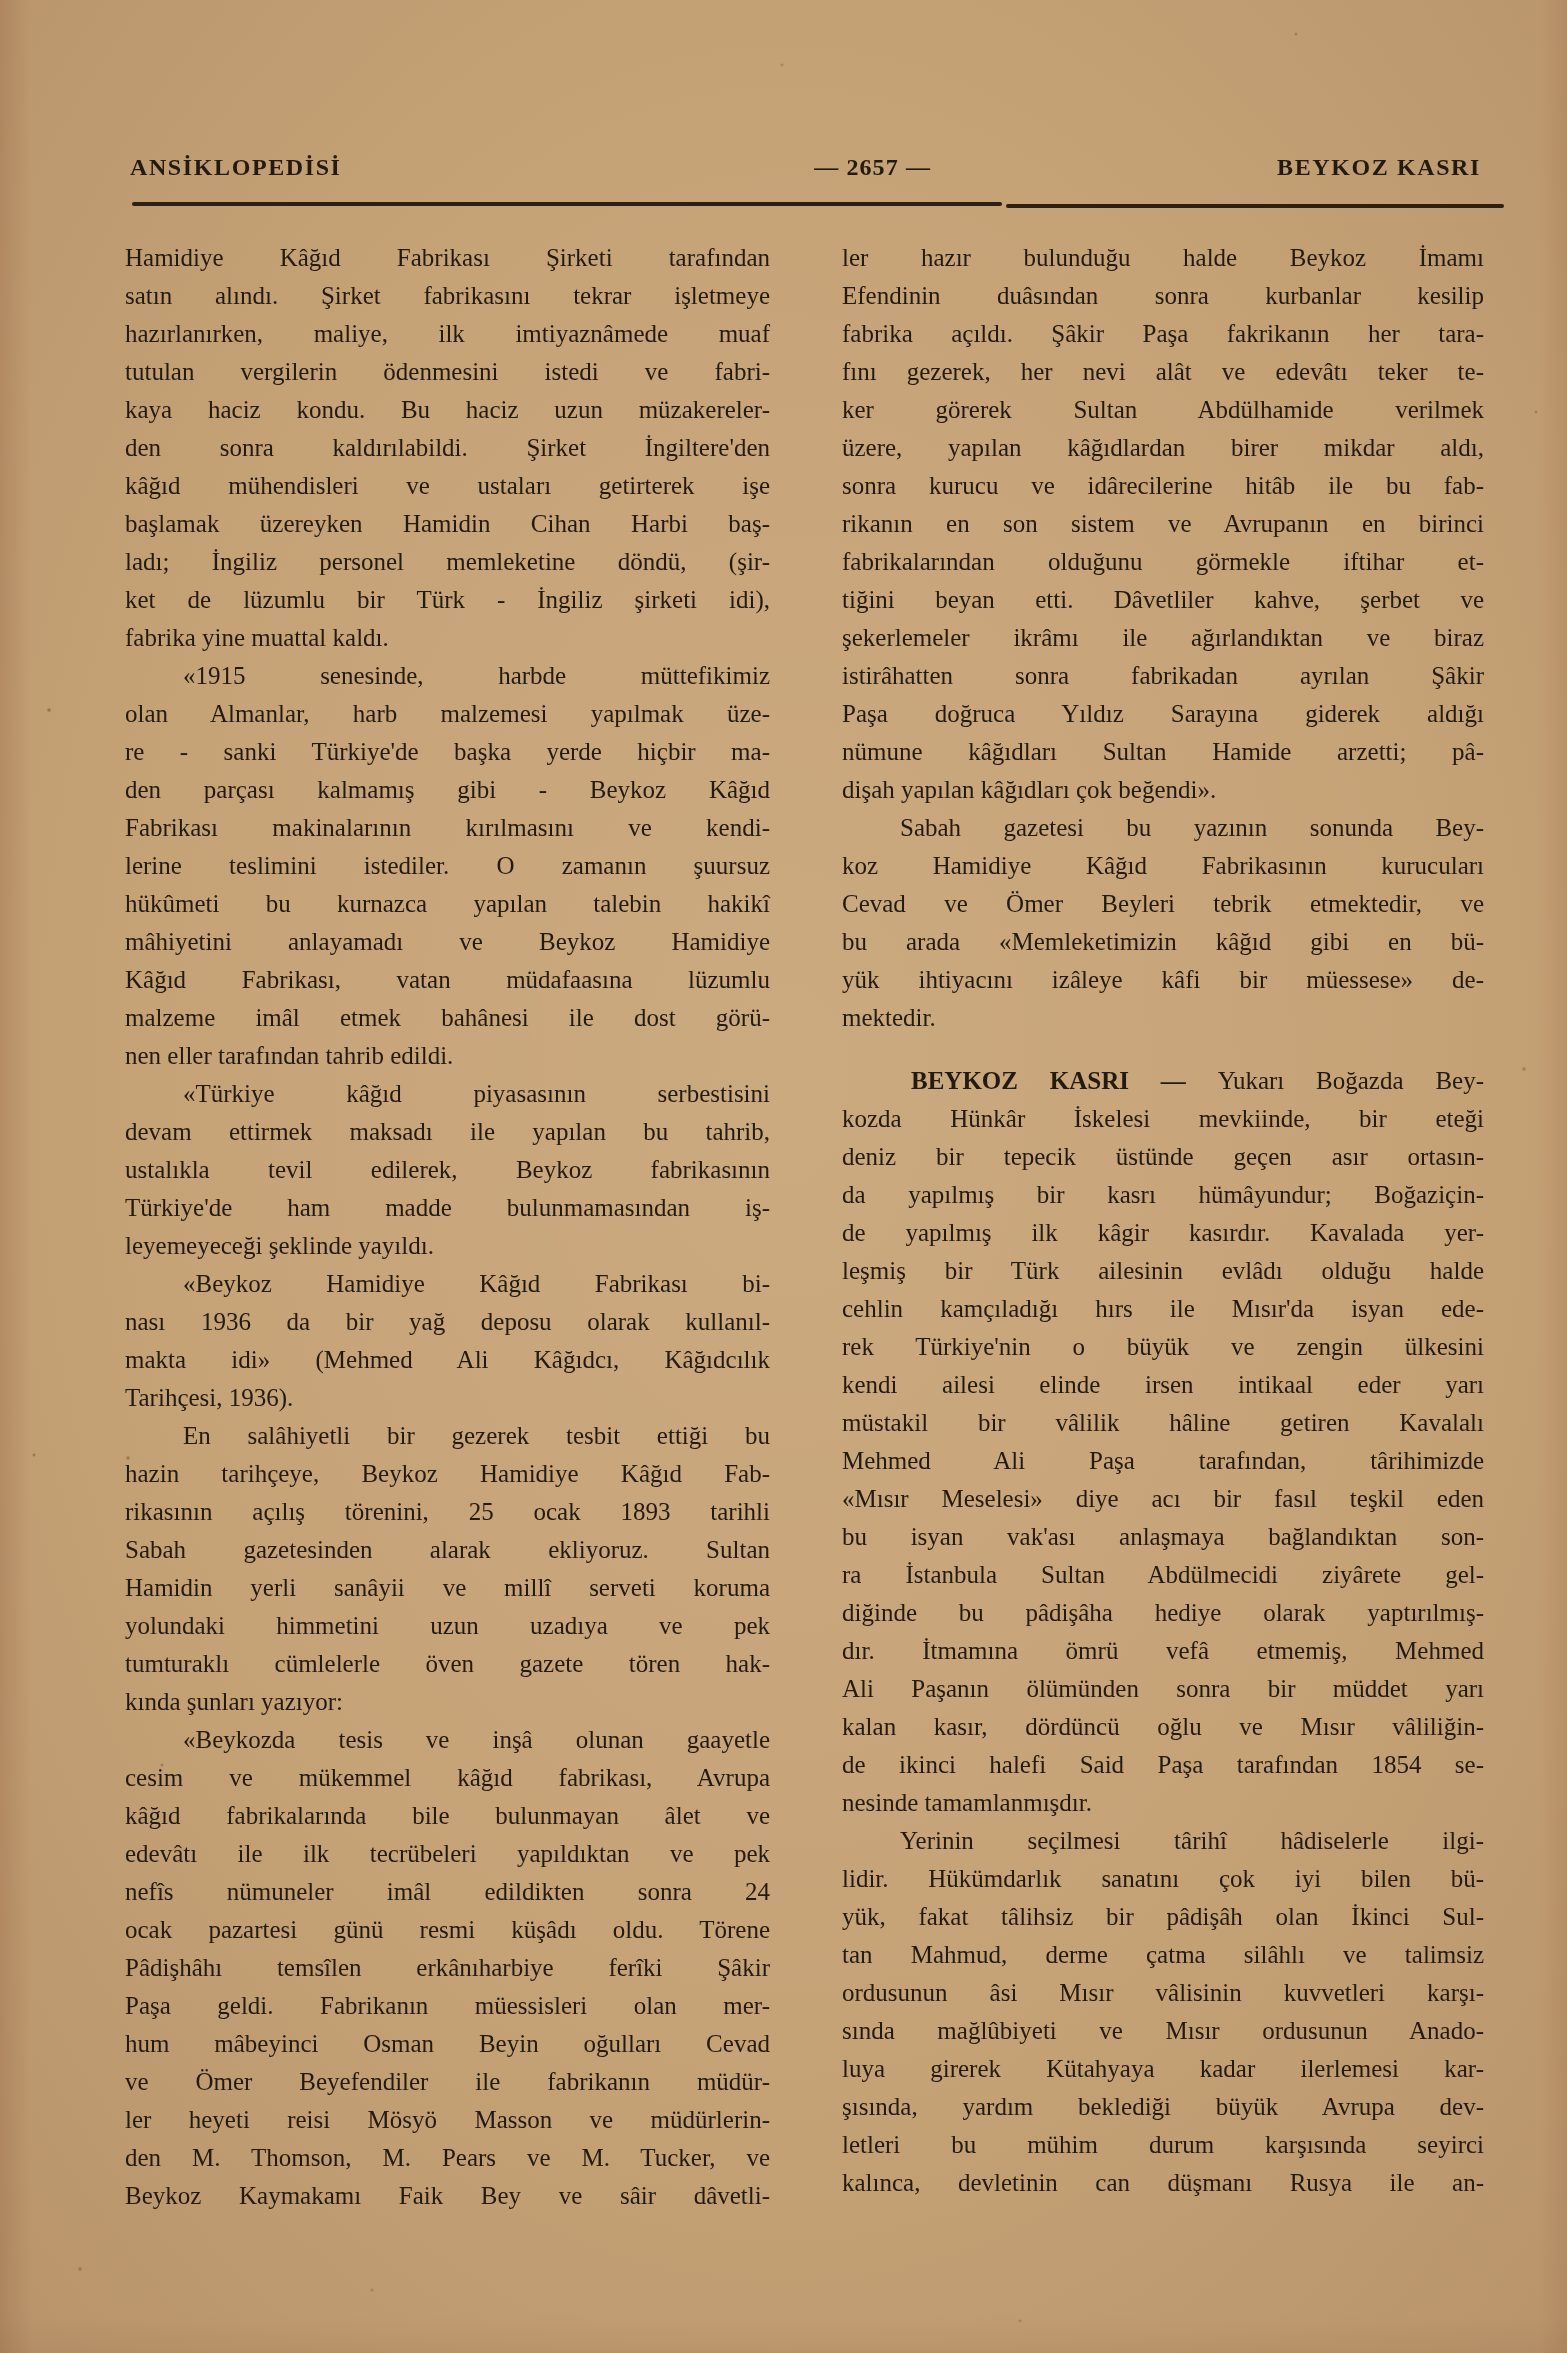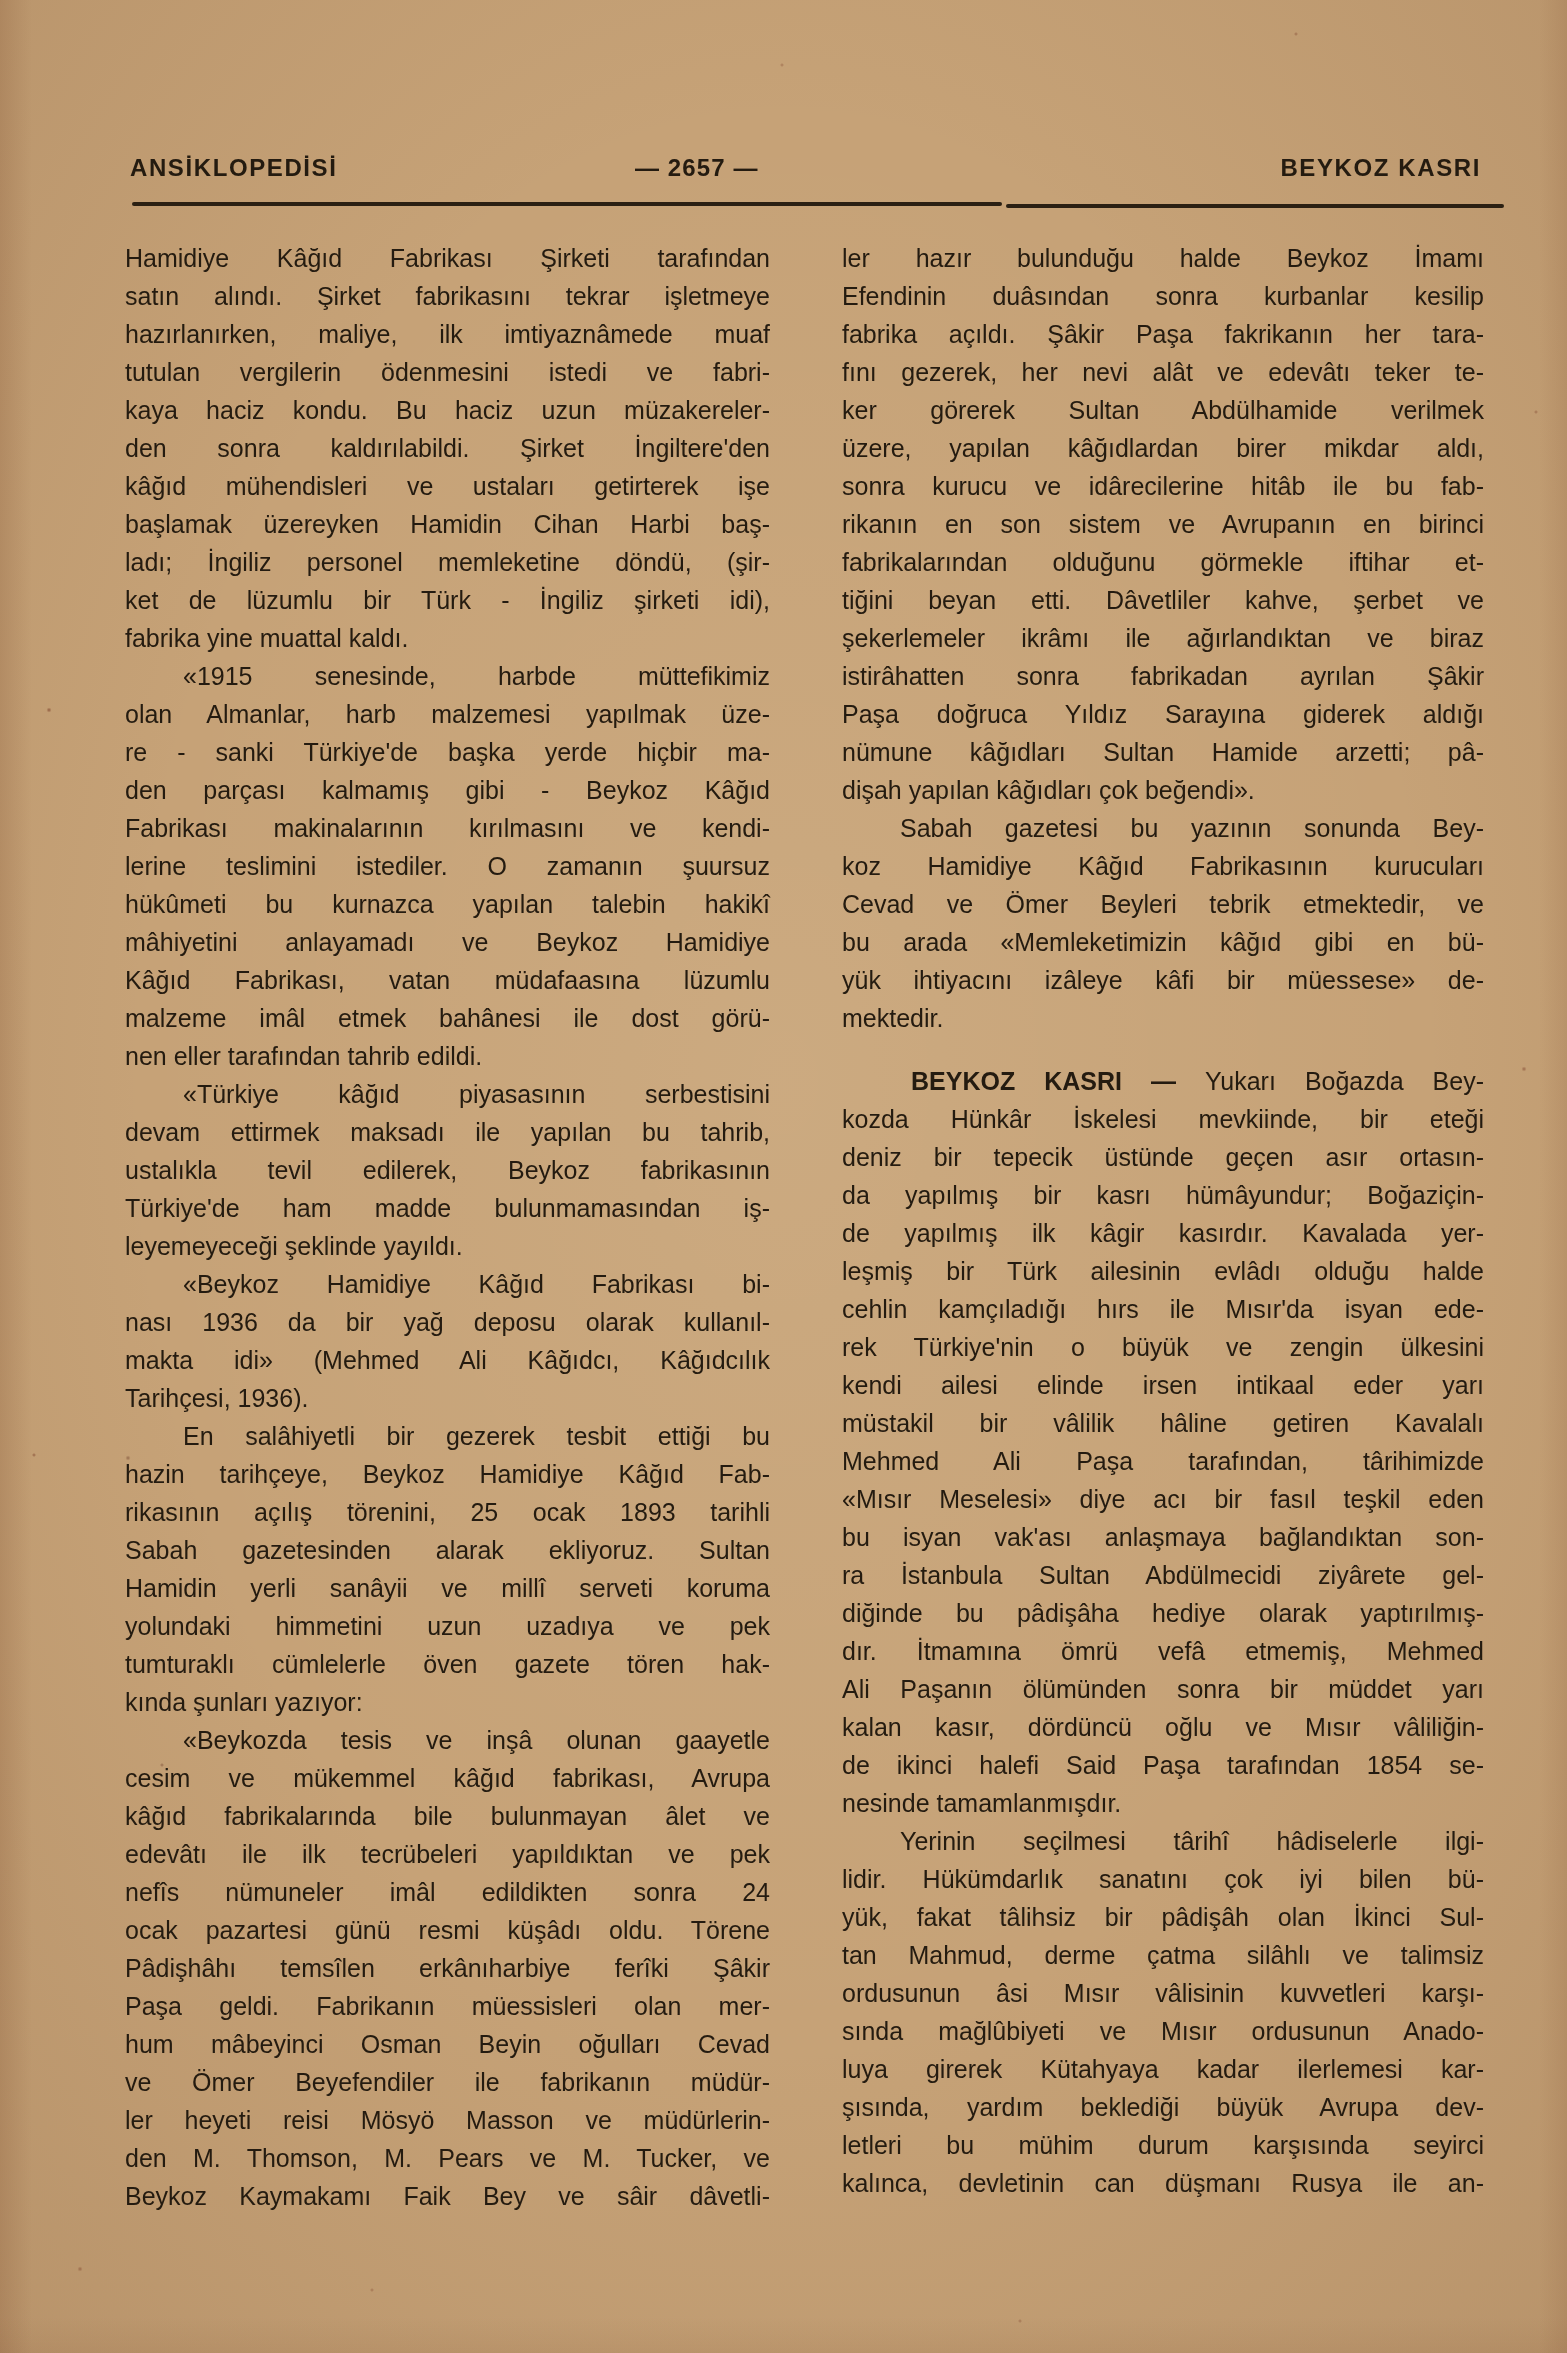--- a/index.html
+++ b/index.html
@@ -1,19 +1,19 @@
 <!DOCTYPE html>
 <html style="--paper: #c6a277; --ink: #241b10;font-size:8.5px"><head>
 <meta charset="utf-8">
 <style>
   html,body{margin:0;padding:0;}
   #page{
     position:relative;
     width:1568px;height:2354px;
-    font-family:Liberation Sans, sans-serif;
+    font-family:Liberation Serif, serif;
     color:var(--ink,#241b10);
     background-color:var(--paper,#c6a277);
     background-image:
       radial-gradient(circle 2.1px at 49px 710px, rgba(104,38,22,.55), transparent 2.6px),
       radial-gradient(circle 1.6px at 34px 1455px, rgba(104,38,22,.50), transparent 2.1px),
       radial-gradient(circle 2.1px at 128px 1458px, rgba(90,40,25,.45), transparent 2.6px),
       radial-gradient(circle 1.6px at 162px 1765px, rgba(90,40,25,.45), transparent 2.1px),
       radial-gradient(circle 2.1px at 1524px 1069px, rgba(104,38,22,.45), transparent 2.6px),
       radial-gradient(circle 1.6px at 1536px 412px, rgba(104,38,22,.40), transparent 2.1px),
       radial-gradient(circle 1.6px at 1296px 34px, rgba(104,38,22,.40), transparent 2.1px),
@@ -23,21 +23,21 @@
       radial-gradient(circle 1.6px at 1020px 2321px, rgba(104,38,22,.35), transparent 2.1px),
       radial-gradient(circle 2.6px at 1417px 1618px, rgba(120,80,45,.30), transparent 3.2px),
       linear-gradient(90deg, rgba(120,70,40,.20) 0px, rgba(120,70,40,0) 32px),
       linear-gradient(270deg, rgba(120,70,40,.14) 0px, rgba(120,70,40,0) 29px),
       linear-gradient(0deg, rgba(120,70,40,.10) 0px, rgba(120,70,40,0) 37px),
       radial-gradient(ellipse 1163px 1745px at 50% 46%, rgba(255,240,210,.10) 0%, rgba(0,0,0,0) 55%, rgba(100,60,30,.14) 100%);
     overflow:hidden;
   }
   .header{position:absolute;left:130px;top:154px;width:1351px;height:34px;}
   .h-left{position:absolute;left:0;top:0;font-size:24px;font-weight:700;letter-spacing:1.6px;}
-  .h-center{position:absolute;left:505px;top:0;width:296px;text-align:left;font-size:24px;font-weight:700;letter-spacing:1.1px;}
+  .h-center{position:absolute;left:505px;top:0;width:296px;text-align:right;font-size:24px;font-weight:700;letter-spacing:1.1px;}
   .h-right{position:absolute;right:0;top:0;font-size:24px;font-weight:700;letter-spacing:1.6px;}
   .rule{position:absolute;background:#2b2013;height:3.7px;border-radius:2.1px;}
   .rule-1{left:132px;top:202px;width:870px;}
   .rule-2{left:1006px;top:204px;width:498px;}
   .col{position:absolute;top:239px;font-size:25px;line-height:38px;}
   .col-left{left:125px;width:645px;}
   .col-right{left:842px;width:642px;}
   .line{text-align:justify;text-align-last:justify;}
   .line.pend{text-align-last:left;}
   .line.indent{text-indent:58px;}

